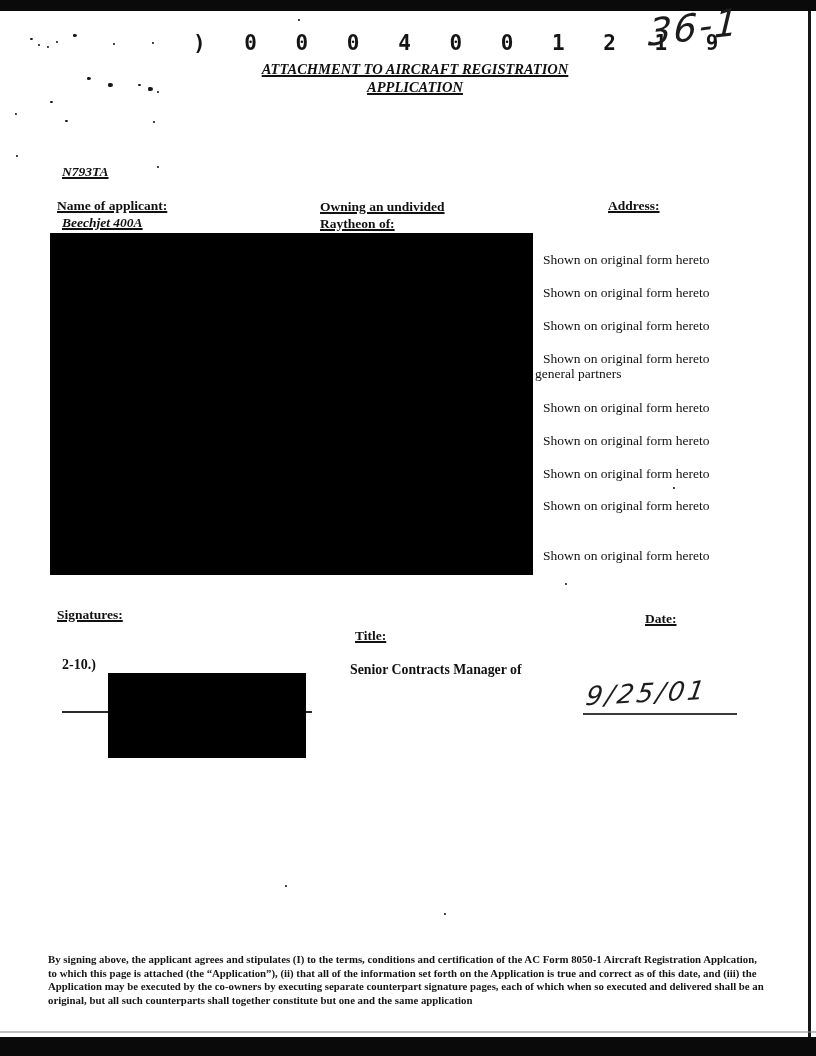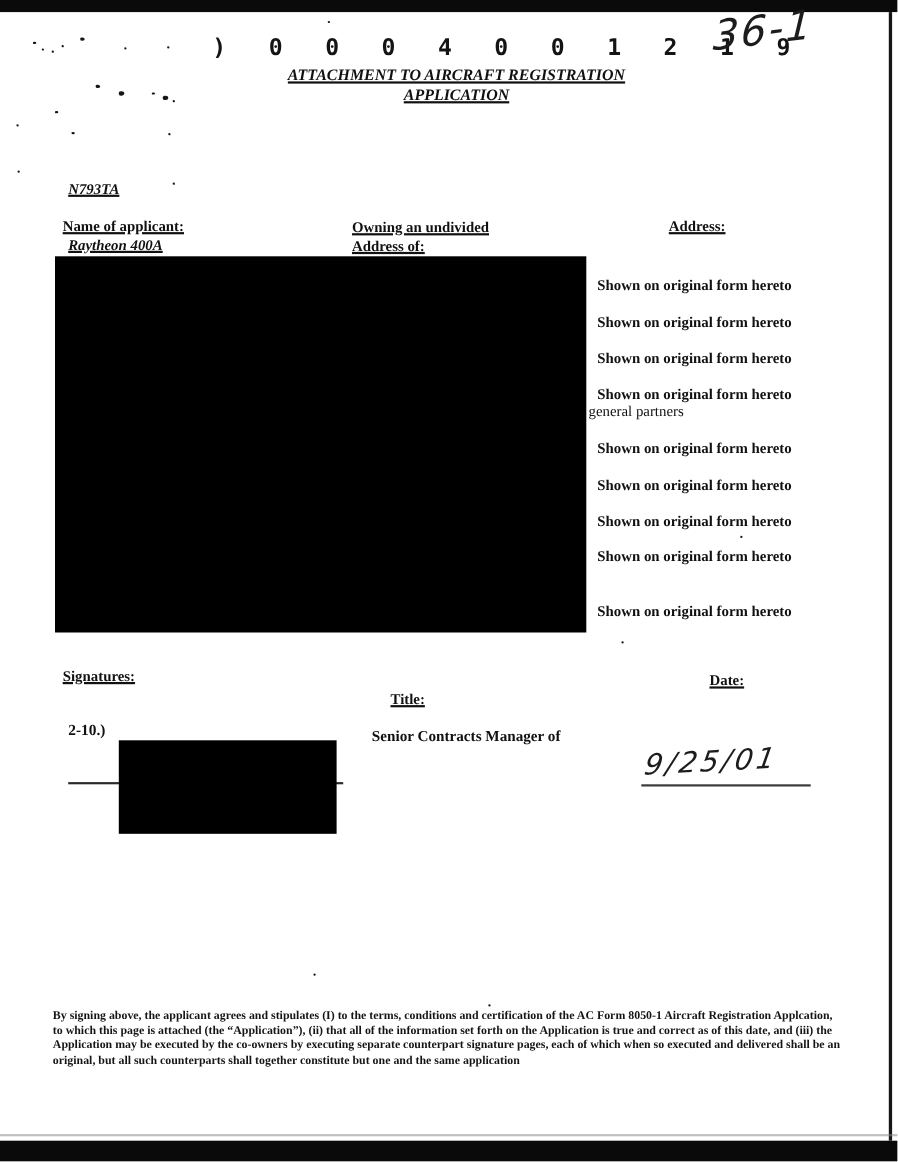--- a/index.html
+++ b/index.html
@@ -48,33 +48,33 @@
   .aircraft div{text-decoration:underline;text-decoration-thickness:1.5px;}
   .colhead{font-size:13.5px;font-weight:bold;text-decoration:underline;text-decoration-thickness:1.5px;}
   .h-name{left:57px;top:198px;}
   .h-interest{left:320px;top:198px;width:160px;text-align:left;line-height:17px;text-decoration:none;}
   .h-interest span{text-decoration:underline;text-decoration-thickness:1.5px;}
   .h-address{left:592px;top:198px;margin-left:16px;}
   
   .redact-main{left:50px;top:233px;width:483px;height:342px;background:#000;}
   .redact-sig{left:108px;top:673px;width:198px;height:85px;background:#000;z-index:3;}
   
-  .addr-row{left:543px;font-size:13.5px;font-weight:bold;white-space:nowrap;text-align:right;}
+  .addr-row{left:543px;font-size:13.5px;font-weight:normal;white-space:nowrap;text-align:right;}
   .gp{left:535px;top:366px;font-size:13.5px;font-weight:normal;}
   
   .h-signatures{left:57px;top:607px;}
   .h-title{left:355px;top:607px;margin-top:21px;}
   .h-date{left:645px;top:611px;}
   .item-num{left:62px;top:657px;font-size:14px;font-weight:bold;}
   .sig-line{left:62px;top:711px;width:250px;height:0;border-top:2px solid #2b2b2b;z-index:2;}
-  .title-block{left:338px;top:659px;font-size:13.8px;font-weight:bold;line-height:22px;}
+  .title-block{left:350px;top:659px;font-size:13.8px;font-weight:bold;line-height:22px;}
   .date-line{left:583px;top:713px;width:154px;height:0;border-top:2px solid #3a3a3a;}
   
   .legal{
-    left:48px;top:917px;width:716px;
+    left:48px;top:953px;width:716px;
     font-size:10.8px;font-weight:bold;line-height:13.5px;
     text-align:left;color:#151515;
   }
   
   .speck{position:absolute;background:#161616;border-radius:40% 60% 55% 45%;}
 </style>
 </head>
 <body>
 
 <div class="abs bar-top"></div>
@@ -86,28 +86,28 @@
 
 <div class="abs hand page-mark">36-1</div>
 
 <div class="abs doc-title">
   <span>ATTACHMENT TO AIRCRAFT REGISTRATION</span><br>
   <span>APPLICATION</span>
 </div>
 
 <div class="abs aircraft">
   <div>N793TA</div>
-  <div>Raytheon 400A</div>
+  <div>Beechjet 400A</div>
   <div>Serial:  RK-244</div>
 </div>
 
 <div class="abs colhead h-name">Name of applicant:</div>
 <div class="abs colhead h-interest">
   <span>Owning an undivided</span><br>
-  <span>Address of:</span>
+  <span>Raytheon of:</span>
 </div>
 <div class="abs colhead h-address">Address:</div>
 
 <div class="abs redact-main"></div>
 
 <div id="addr-rows">
   <div class="abs addr-row" style="top: 252px;">Shown on original form hereto</div>
   <div class="abs addr-row" style="top: 285px;">Shown on original form hereto</div>
   <div class="abs addr-row" style="top: 318px;">Shown on original form hereto</div>
   <div class="abs addr-row" style="top: 351px;">Shown on original form hereto</div>

